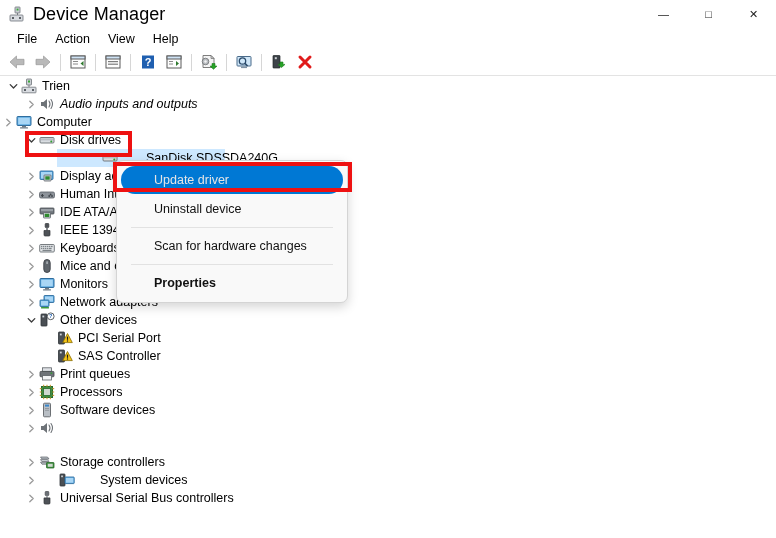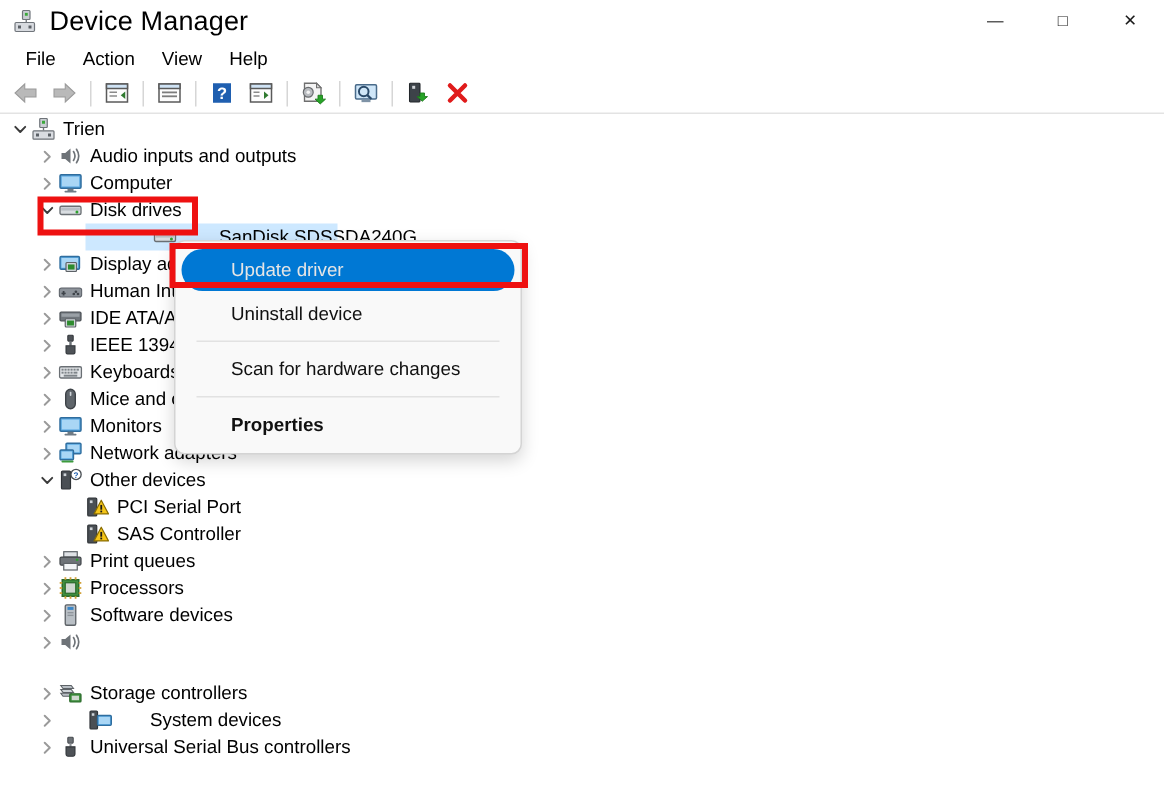--- a/index.html
+++ b/index.html
@@ -290,34 +290,34 @@
         <path d="M8 7 L8 9" stroke="#6e7378" stroke-width="0.9"></path>
         <rect x="1" y="9.2" width="14" height="5.6" rx="0.6" fill="#d9dce1" stroke="#6e7378" stroke-width="0.8"></rect>
         <rect x="3" y="11" width="2" height="2" fill="#5b6066"></rect>
         <rect x="11" y="11" width="2" height="2" fill="#5b6066"></rect>
       </svg>
     </div>
     <div class="lbl">Trien</div>
   </div>
 
   <div id="tree-rows">
-      <div class="row" style="padding-left: 23px;">
+      <div class="row" style="padding-left: 23px; font-style: italic;">
         <div class="chev">
           <svg width="9" height="9" viewBox="0 0 9 9">
             <path d="M2.8 1.2 L6.2 4.5 L2.8 7.8" fill="none" stroke="#9a9a9a" stroke-width="1.3" stroke-linecap="round" stroke-linejoin="round"></path>
           </svg>
         </div>
         <div class="ico"><svg width="16" height="16" viewBox="0 0 16 16">
             <path d="M2 6 h2.5 L8 3 v10 L4.5 10 H2 Z" fill="#6e7378"></path>
             <path d="M10 5 q2 3 0 6" fill="none" stroke="#6e7378" stroke-width="1.1" stroke-linecap="round"></path>
             <path d="M12 3.5 q3 4.5 0 9" fill="none" stroke="#6e7378" stroke-width="1.1" stroke-linecap="round"></path>
           </svg></div>
         <div class="lbl">Audio inputs and outputs</div>
       </div>
-      <div class="row" style="padding-left: 23px; text-align: right;">
+      <div class="row" style=" text-align: right;">
         <div class="chev">
           <svg width="9" height="9" viewBox="0 0 9 9">
             <path d="M2.8 1.2 L6.2 4.5 L2.8 7.8" fill="none" stroke="#9a9a9a" stroke-width="1.3" stroke-linecap="round" stroke-linejoin="round"></path>
           </svg>
         </div>
         <div class="ico"><svg width="16" height="16" viewBox="0 0 16 16">
             <rect x="1" y="2.5" width="14" height="9" rx="0.8" fill="#5aa8e0" stroke="#2f6d9e" stroke-width="1"></rect>
             <rect x="2.2" y="3.7" width="11.6" height="6.6" fill="#a9d6f5"></rect>
             <rect x="6" y="11.8" width="4" height="1.6" fill="#6f7b85"></rect>
             <rect x="4" y="13.2" width="8" height="1.2" rx="0.5" fill="#6f7b85"></rect>

